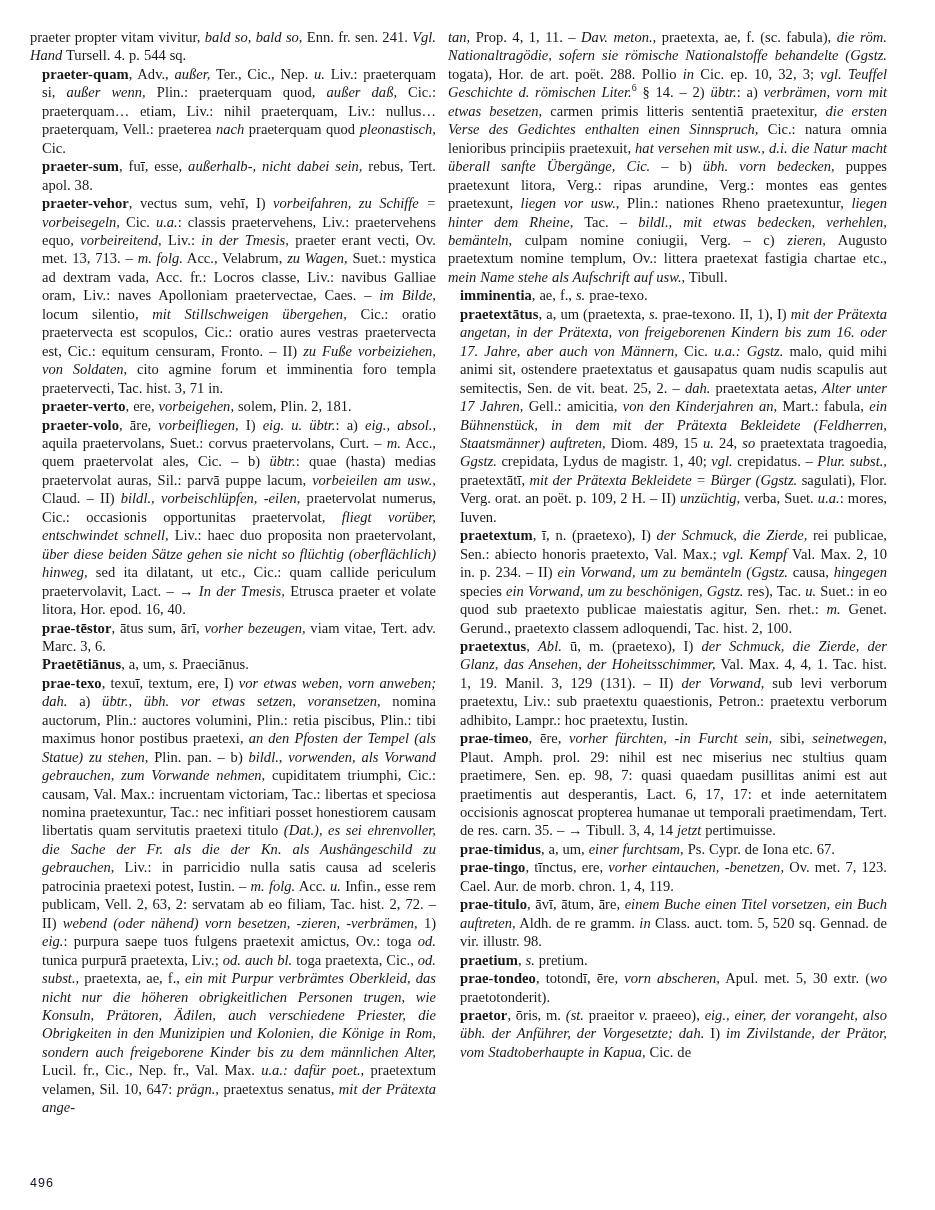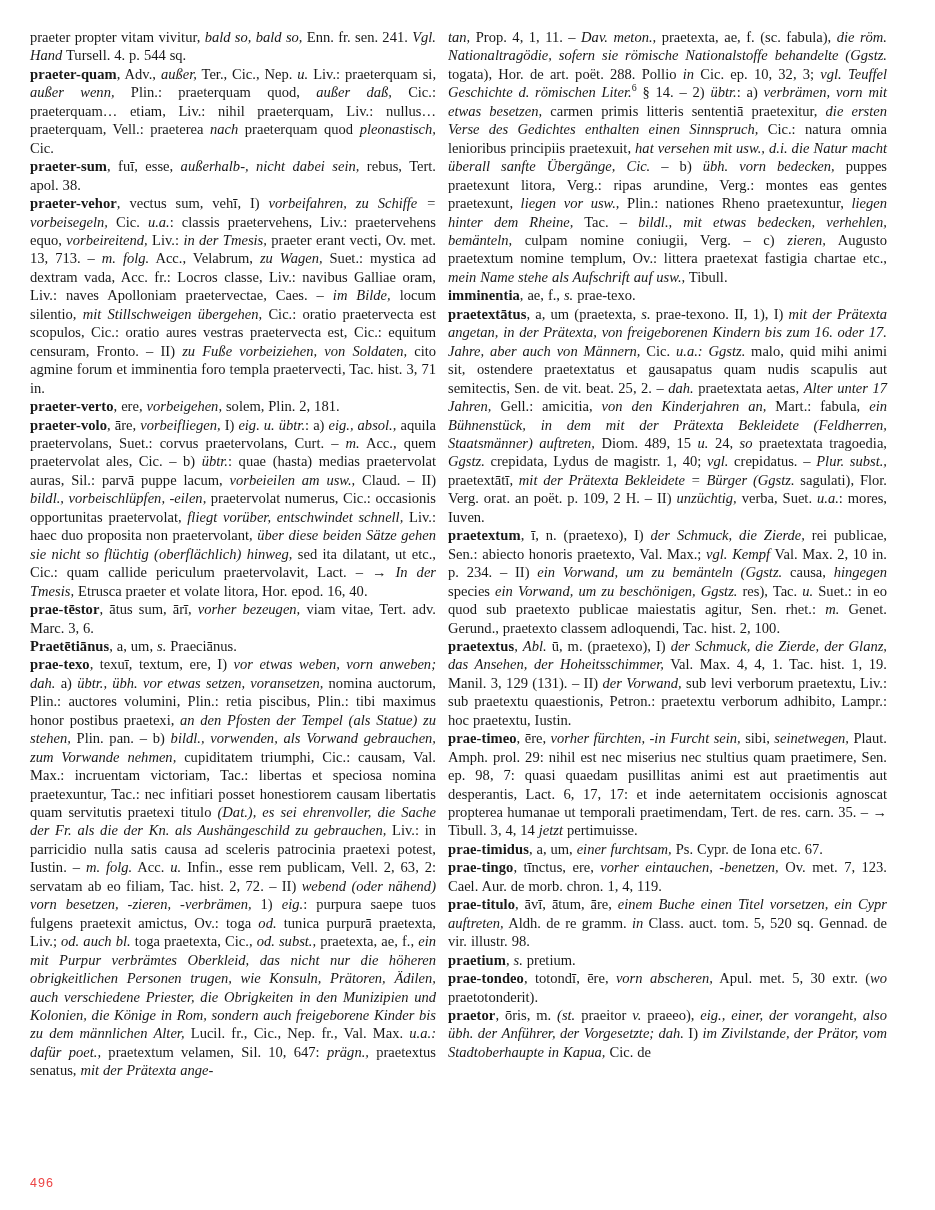--- a/index.html
+++ b/index.html
@@ -50,20 +50,21 @@
     margin: 0 0 0 0;
     font-size: 14.55px;
     line-height: 18.45px;
     text-align: justify;
     text-justify: inter-word;
     hyphens: none;
     word-spacing: 0.02em;
   }
   .entry + .entry {
     margin-top: 0;
+    margin-left: 12px;
   }
   
   .cont {
     text-indent: 0;
   }
   .hw {
     font-weight: bold;
     letter-spacing: 0.005em;
   }
   .b {
@@ -76,21 +77,21 @@
   .sup {
     font-size: 0.68em;
     vertical-align: super;
     line-height: 0;
   }
   .folio {
     position: absolute;
     left: 30px;
     top: 1176px;
     font-size: 12.5px;
-    color: #ef4444;
+    color: #0f172a;
     letter-spacing: 0.08em;
     font-family: "Liberation Sans", sans-serif;
   }
   
   .page {
     filter: saturate(0.98);
   }
 </style>
 </head>
 <body>
@@ -113,21 +114,21 @@
 
     <div class="column column-right">
         <p class="entry cont"><i class="i">tan,</i> Prop. 4, 1, 11. – <i class="i">Dav. meton.,</i> praetexta, ae, f. (sc. fabula), <i class="i">die röm.</i> <span class="b">Nationaltragödie,</span> <i class="i">sofern sie römische Nationalstoffe behandelte (Ggstz.</i> togata), Hor. de art. poët. 288. Pollio <i class="i">in</i> Cic. ep. 10, 32, 3; <i class="i">vgl. Teuffel Geschichte d. römischen Liter.</i><span class="sup">6</span> § 14. – 2) <i class="i">übtr.</i>: a) <span class="b">verbrämen, vorn</span> <i class="i">mit etwas</i> <span class="b">besetzen,</span> carmen primis litteris sententiā praetexitur, <i class="i">die ersten Verse des Gedichtes enthalten einen Sinnspruch,</i> Cic.: natura omnia lenioribus principiis praetexuit, <i class="i">hat versehen mit usw., d.i. die Natur macht überall sanfte Übergänge, Cic.</i> – b) <i class="i">übh.</i> <span class="b">vorn bedecken,</span> puppes praetexunt litora, Verg.: ripas arundine, Verg.: montes eas gentes praetexunt, <i class="i">liegen vor usw.,</i> Plin.: nationes Rheno praetexuntur, <i class="i">liegen hinter dem Rheine,</i> Tac. – <i class="i">bildl., mit etwas</i> <span class="b">bedecken, verhehlen, bemänteln,</span> culpam nomine coniugii, Verg. – c) <span class="b">zieren,</span> Augusto praetextum nomine templum, Ov.: littera praetexat fastigia chartae etc., <i class="i">mein Name stehe als Aufschrift auf usw.,</i> Tibull.</p>
         <p class="entry"><span class="hw">imminentia</span>, ae, f., <i class="i">s.</i> prae-texo.</p>
         <p class="entry"><span class="hw">praetextātus</span>, a, um (praetexta, <i class="i">s.</i> prae-texono. II, 1), I) <span class="b">mit der Prätexta angetan, in der Prätexta,</span> <i class="i">von freigeborenen Kindern bis zum 16. oder 17. Jahre, aber auch von Männern,</i> Cic. <i class="i">u.a.: Ggstz.</i> malo, quid mihi animi sit, ostendere praetextatus et gausapatus quam nudis scapulis aut semitectis, Sen. de vit. beat. 25, 2. – <i class="i">dah.</i> praetextata aetas, <i class="i">Alter unter 17 Jahren,</i> Gell.: amicitia, <i class="i">von den Kinderjahren an,</i> Mart.: fabula, <i class="i">ein Bühnenstück, in dem mit der Prätexta Bekleidete (Feldherren, Staatsmänner) auftreten,</i> Diom. 489, 15 <i class="i">u.</i> 24, <i class="i">so</i> praetextata tragoedia, <i class="i">Ggstz.</i> crepidata, Lydus de magistr. 1, 40; <i class="i">vgl.</i> crepidatus. – <i class="i">Plur. subst.,</i> praetextātī, <i class="i">mit der Prätexta Bekleidete = Bürger (Ggstz.</i> sagulati), Flor. Verg. orat. an poët. p. 109, 2 H. – II) <span class="b">unzüchtig,</span> verba, Suet. <i class="i">u.a.</i>: mores, Iuven.</p>
         <p class="entry"><span class="hw">praetextum</span>, ī, n. (praetexo), I) <i class="i">der</i> <span class="b">Schmuck, die Zierde,</span> rei publicae, Sen.: abiecto honoris praetexto, Val. Max.; <i class="i">vgl. Kempf</i> Val. Max. 2, 10 in. p. 234. – II) <i class="i">ein</i> <span class="b">Vorwand,</span> <i class="i">um zu bemänteln (Ggstz.</i> causa, <i class="i">hingegen</i> species <i class="i">ein Vorwand, um zu beschönigen, Ggstz.</i> res), Tac. <i class="i">u.</i> Suet.: in eo quod sub praetexto publicae maiestatis agitur, Sen. rhet.: <i class="i">m.</i> Genet. Gerund., praetexto classem adloquendi, Tac. hist. 2, 100.</p>
         <p class="entry"><span class="hw">praetextus</span>, <i class="i">Abl.</i> ū, m. (praetexo), I) <i class="i">der</i> <span class="b">Schmuck, die Zierde, der Glanz, das Ansehen, der Hoheitsschimmer,</span> Val. Max. 4, 4, 1. Tac. hist. 1, 19. Manil. 3, 129 (131). – II) <i class="i">der</i> <span class="b">Vorwand,</span> sub levi verborum praetextu, Liv.: sub praetextu quaestionis, Petron.: praetextu verborum adhibito, Lampr.: hoc praetextu, Iustin.</p>
         <p class="entry"><span class="hw">prae-timeo</span>, ēre, <span class="b">vorher fürchten, -in Furcht sein,</span> sibi, <i class="i">seinetwegen,</i> Plaut. Amph. prol. 29: nihil est nec miserius nec stultius quam praetimere, Sen. ep. 98, 7: quasi quaedam pusillitas animi est aut praetimentis aut desperantis, Lact. 6, 17, 17: et inde aeternitatem occisionis agnoscat propterea humanae ut temporali praetimendam, Tert. de res. carn. 35. – → Tibull. 3, 4, 14 <i class="i">jetzt</i> pertimuisse.</p>
         <p class="entry"><span class="hw">prae-timidus</span>, a, um, <span class="b">einer furchtsam,</span> Ps. Cypr. de Iona etc. 67.</p>
         <p class="entry"><span class="hw">prae-tingo</span>, tīnctus, ere, <span class="b">vorher eintauchen, -benetzen,</span> Ov. met. 7, 123. Cael. Aur. de morb. chron. 1, 4, 119.</p>
-        <p class="entry"><span class="hw">prae-titulo</span>, āvī, ātum, āre, <i class="i">einem Buche</i> <span class="b">einen Titel vorsetzen,</span> <i class="i">ein Cypr</i> <span class="b">auftreten,</span> Aldh. de re gramm. <i class="i">in</i> Class. auct. tom. 5, 520 sq. Gennad. de vir. illustr. 98.</p>
+        <p class="entry"><span class="hw">prae-titulo</span>, āvī, ātum, āre, <i class="i">einem Buche</i> <span class="b">einen Titel vorsetzen,</span> <i class="i">ein Buch</i> <span class="b">auftreten,</span> Aldh. de re gramm. <i class="i">in</i> Class. auct. tom. 5, 520 sq. Gennad. de vir. illustr. 98.</p>
         <p class="entry"><span class="hw">praetium</span>, <i class="i">s.</i> pretium.</p>
         <p class="entry"><span class="hw">prae-tondeo</span>, totondī, ēre, <span class="b">vorn abscheren,</span> Apul. met. 5, 30 extr. (<i class="i">wo</i> praetotonderit).</p>
         <p class="entry"><span class="hw">praetor</span>, ōris, m. <i class="i">(st.</i> praeitor <i class="i">v.</i> praeeo), <i class="i">eig., einer, der vorangeht, also übh. der</i> <span class="b">Anführer,</span> <i class="i">der</i> <span class="b">Vorgesetzte;</span> <i class="i">dah.</i> I) <i class="i">im Zivilstande, der</i> <span class="b">Prätor,</span> <i class="i">vom Stadtoberhaupte in Kapua,</i> Cic. de</p>
       </div>
 
   </div>
 
   <div class="folio">496</div>
 
 </div>

